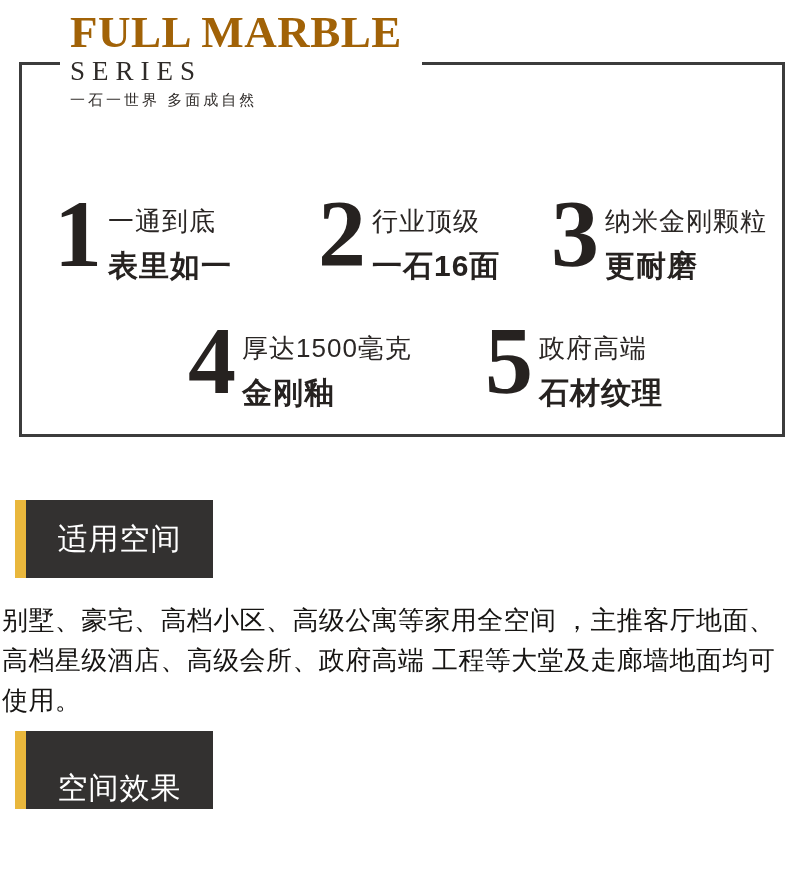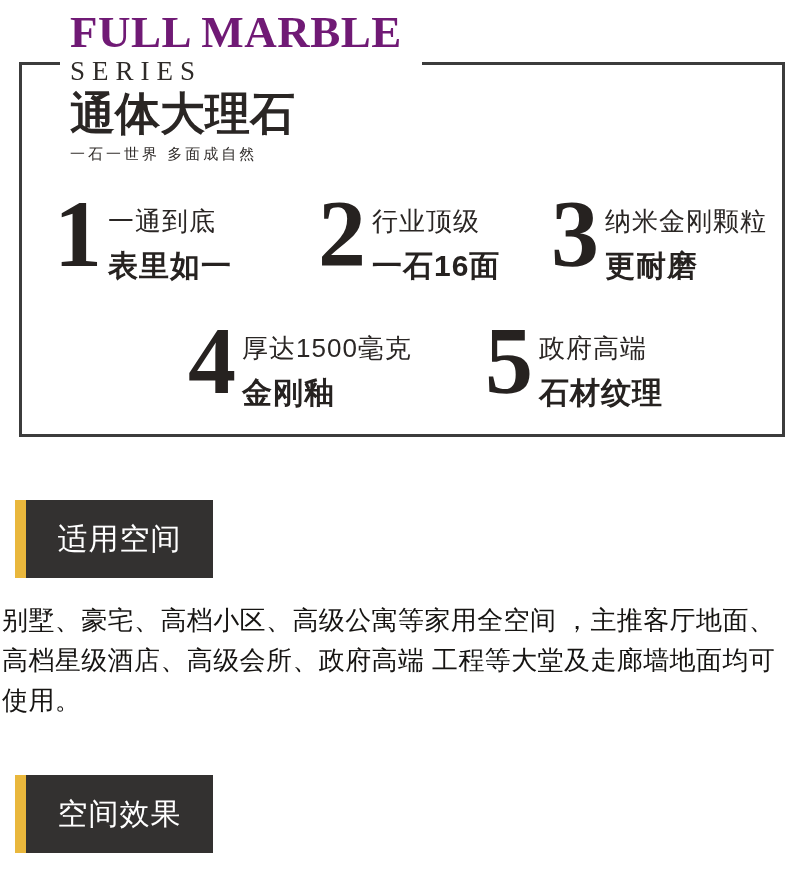--- a/index.html
+++ b/index.html
@@ -28,21 +28,21 @@
     width: 362px;
     background: #ffffff;
     z-index: 2;
     padding: 8px 0 4px 10px;
   }
   .brand-title {
     font-family: "Liberation Serif", serif;
     font-weight: 700;
     font-size: 45px;
     line-height: 48px;
-    color: #701a75;
+    color: #a16207;
     letter-spacing: 0.5px;
     white-space: nowrap;
   }
   .brand-series {
     font-family: "Liberation Serif", serif;
     font-weight: 400;
     font-size: 27px;
     line-height: 30px;
     letter-spacing: 7px;
     color: #2f2b29;
@@ -114,21 +114,21 @@
     align-items: center;
     justify-content: center;
   }
   .badge-label {
     color: #ffffff;
     font-size: 30px;
     letter-spacing: 1px;
     font-weight: 400;
   }
   .badge-usage  { top: 500px; }
-  .badge-effect { top: 775px; }
+  .badge-effect { top: 731px; align-items: flex-end; }
 
   
   .usage-paragraph {
     position: absolute;
     left: 2px; top: 600px;
     width: 776px;
     color: #161412;
   }
   .usage-line {
     font-size: 26px;
@@ -138,21 +138,20 @@
   }
 </style>
 </head>
 <body>
 
 <div class="hero-box"></div>
 
 <div class="header">
   <div class="brand-title">FULL MARBLE</div>
   <div class="brand-series">SERIES</div>
-  <div class="product-title">通体大理石</div>
   <div class="product-tagline">一石一世界 多面成自然</div>
 </div>
 
 <div class="feature f1">
   <span class="feature-number">1</span>
   <span class="feature-text">
     <div class="feature-line1">一通到底</div>
     <div class="feature-line2">表里如一</div>
   </span>
 </div>

